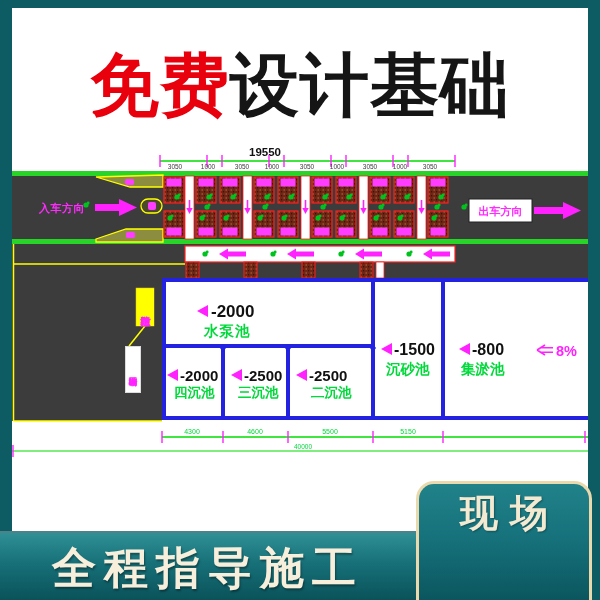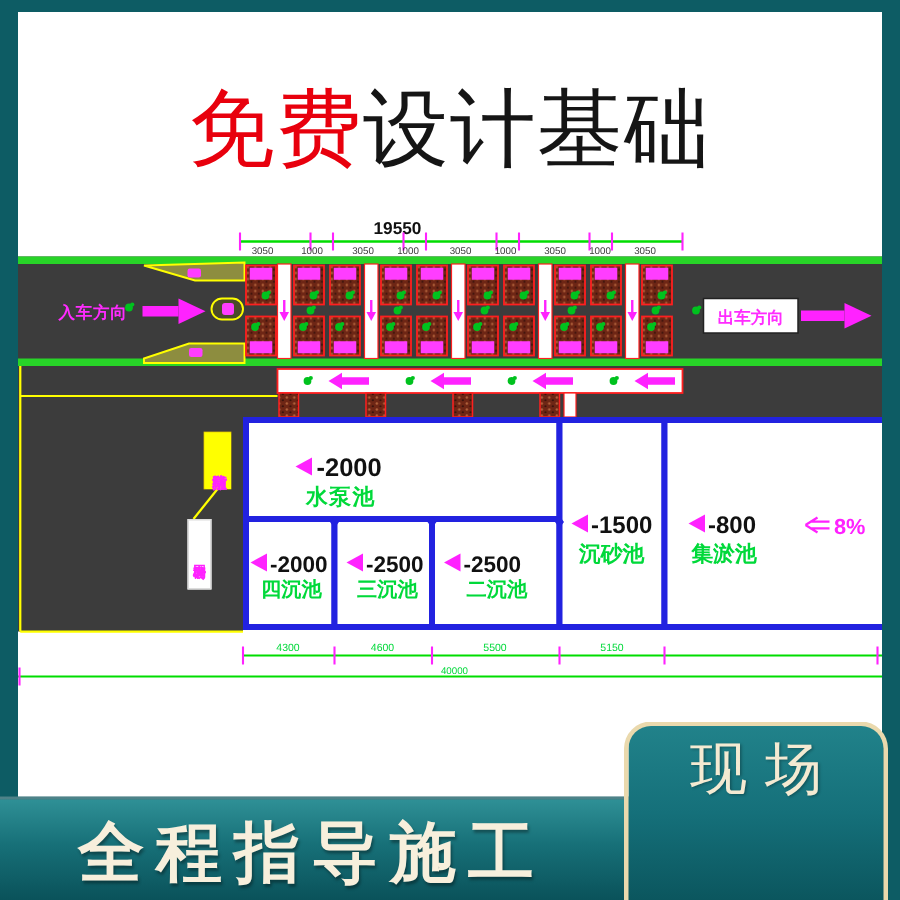--- a/index.html
+++ b/index.html
@@ -1,41 +1,41 @@
 <!DOCTYPE html>
 <html><head>
 <meta charset="utf-8">
 <style>
   html,body{margin:0;padding:0;}
   body{width:600px;height:600px;position:relative;overflow:hidden;
        font-family:"Liberation Sans",sans-serif;background:#0d5c64;}
   .canvas{position:absolute;inset:0;}
   .card{position:absolute;left:12px;top:8px;width:576px;height:524px;background:#ffffff;}
   .title{position:absolute;left:0;top:40px;width:100%;text-align:center;
-         font-size:57px;font-weight:400;letter-spacing:1px;line-height:76px;white-space:nowrap;}
+         font-size:69px;font-weight:700;letter-spacing:1px;line-height:76px;white-space:nowrap;}
   .title .hl{color:#e8000d;}
   .title .rest{color:#151515;}
   .plan-svg{position:absolute;left:12px;top:128px;width:576px;height:332px;}
   svg text{font-family:"Liberation Sans",sans-serif;}
   .vcall{position:absolute;display:flex;align-items:center;justify-content:center;
          writing-mode:vertical-rl;text-orientation:upright;color:#ff22ff;font-weight:bold;z-index:5;}
   .vcall.box1{left:137px;top:289px;width:17px;height:37px;background:#ffff00;font-size:10px;line-height:17px;}
   .vcall.box2{left:125px;top:346px;width:14px;height:45px;background:#ffffff;
               border:1px solid #dcdcdc;font-size:8.5px;line-height:13px;}
   .band{position:absolute;left:0;top:531px;width:528px;height:69px;
         background:linear-gradient(180deg,#2f9096 0%,#177078 45%,#0a525a 100%);
         border-top:2px solid rgba(255,255,255,0.28);box-sizing:border-box;z-index:8;}
   .band-text{position:absolute;left:0;top:6px;width:416px;text-align:center;
              font-size:44px;font-weight:bold;letter-spacing:8px;color:#f7efdc;
              text-shadow:1px 2px 2px rgba(0,0,0,0.35);white-space:nowrap;}
   .panel{position:absolute;left:416px;top:481px;width:176px;height:119px;z-index:9;
          background:linear-gradient(180deg,#21828a 0%,#15707a 50%,#0b565e 100%);
          border:3px solid #ead9ad;border-bottom:none;border-radius:18px 18px 0 0;
          box-sizing:border-box;text-align:center;}
-  .panel .line{font-size:38px;font-weight:normal;color:#f4ead2;letter-spacing:12px;
+  .panel .line{font-size:38px;font-weight:bold;color:#f4ead2;letter-spacing:12px;
                padding-left:12px;line-height:49px;text-shadow:1px 1px 2px rgba(0,0,0,0.3);}
   .panel .line.first{margin-top:5px;}
 </style>
 </head>
 <body>
 
 <div class="canvas">
 
   <div class="card">
     <div class="title">

